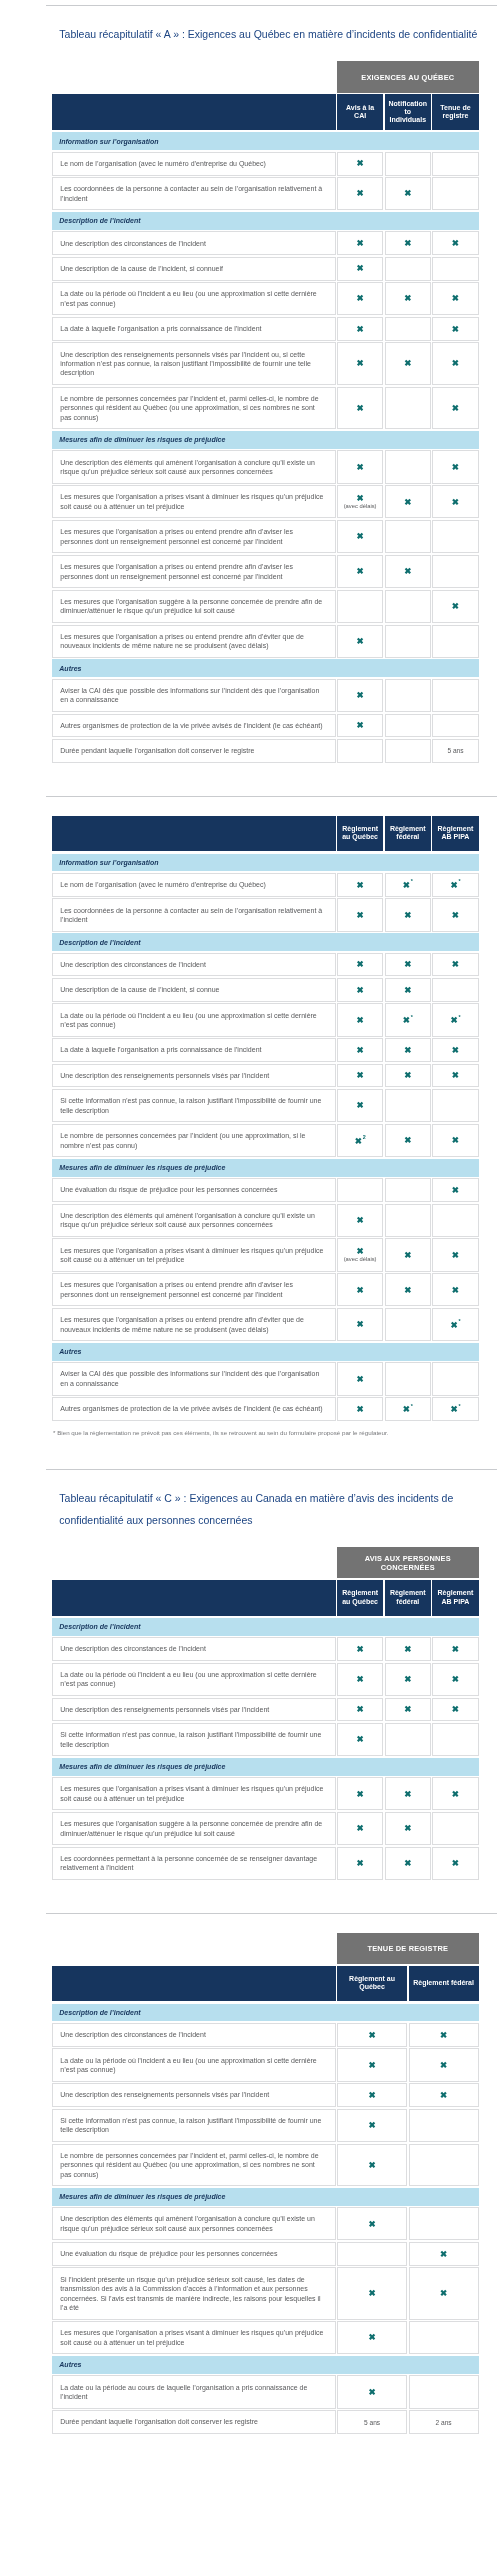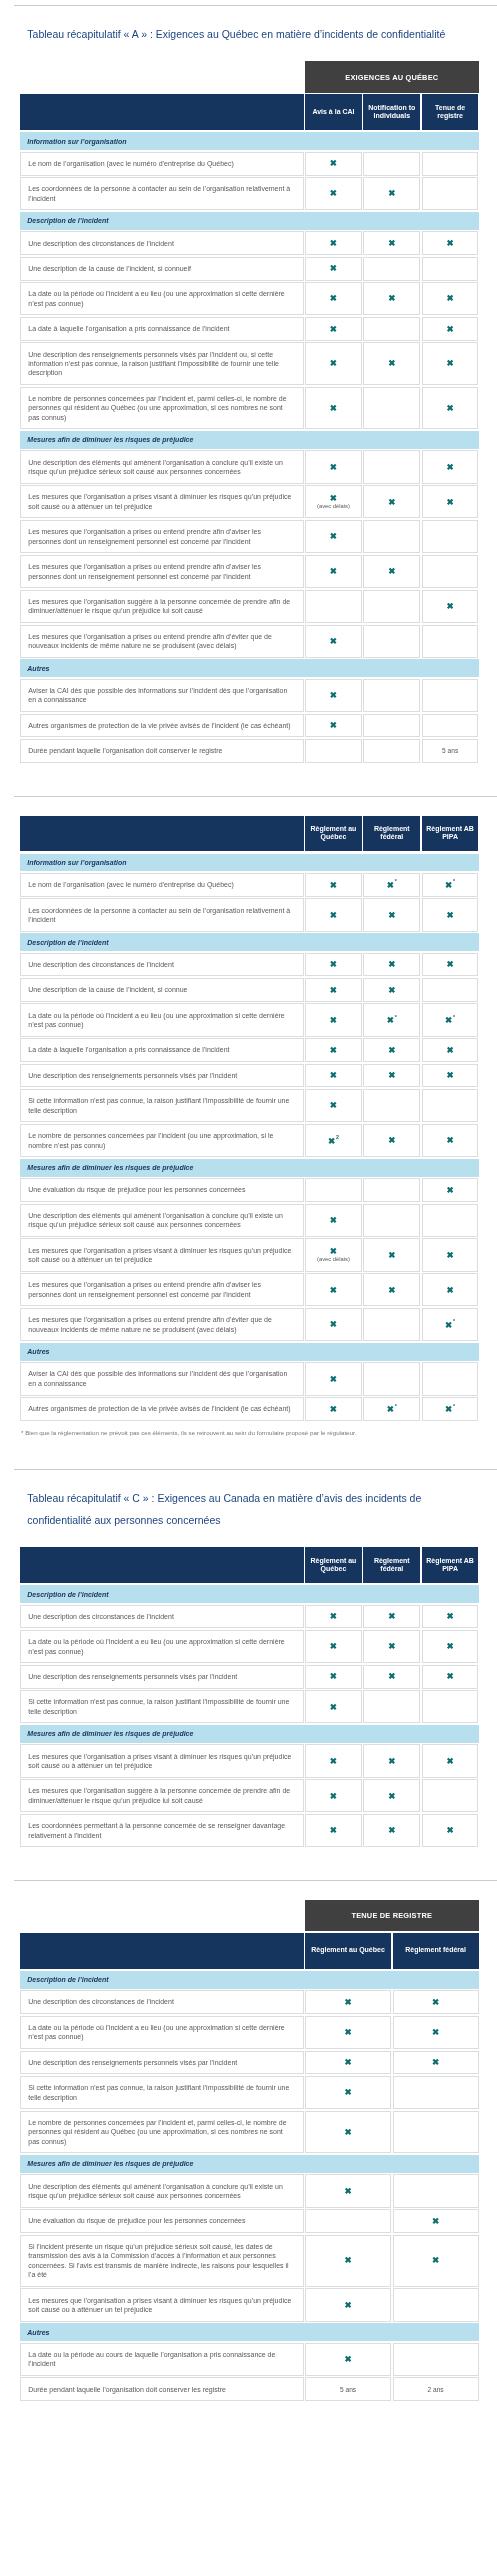--- a/index.html
+++ b/index.html
@@ -1,36 +1,36 @@
 <!DOCTYPE html>
 <html lang="fr" style="font-size:12.4px"><head>
 <meta charset="utf-8">
 <style>
   html,body { margin:0; padding:0; background:#ffffff; }
   body { width:498px; font-family:"Liberation Sans", sans-serif; -webkit-font-smoothing:antialiased; }
   .page { padding:4.7px 19.5px 31px 19.5px; }
 
-  .table-block { margin-bottom:33px; }
+  .table-block { margin-bottom:33px;margin-left:32px; }
   .divider { border-top:1.6px solid #c9cbce; margin:0 -19.5px 18.7px -5.4px; }
 
   .table-title {
     color:#1c4482; font-size:10.5px; font-weight:400;
     line-height:2.05; margin:0 0 15.6px 7.8px; max-width:436px;
   }
 
   
   .ghdr-row, .hdr-row, .row { display:grid; gap:1.6px; }
   .ghdr-row { grid-template-columns:284px 1fr; margin-bottom:1.6px; }
   .cols-3 .hdr-row, .cols-3 .row { grid-template-columns:284px 1fr 1fr 1fr; }
   .cols-2 .hdr-row, .cols-2 .row { grid-template-columns:284px 1fr 1fr; }
   .hdr-row { margin-bottom:2.3px; }
   .row { margin-bottom:1.6px; }
 
   .ghdr {
-    background:#404040; color:#ffffff; font-weight:bold; font-size:7.4px;
+    background:#737373; color:#ffffff; font-weight:bold; font-size:7.4px;
     letter-spacing:0.2px; display:flex; align-items:center; justify-content:center;
     text-align:center; min-height:28px; padding:1.6px 4.7px;
   }
   .hdr-spacer { background:#16355e; }
   .hcell {
     background:#16355e; color:#ffffff; font-weight:bold; font-size:7px;
     line-height:1.2; display:flex; align-items:center; justify-content:center;
     text-align:center; padding:3.9px 2.3px; min-height:28px;
   }
 
@@ -424,20 +424,24 @@
           <div class="cell check-cell">
             <span class="xmark">✖<sup>*</sup></span>
           </div>
         </div>
       </div>
     <div class="footnote visible">* Bien que la réglementation ne prévoit pas ces éléments, ils se retrouvent au sein du formulaire proposé par le régulateur.</div>
   </div>
     <div class="table-block cols-3">
     <div class="divider"></div>
     <div class="table-title">Tableau récapitulatif « C » : Exigences au Canada en matière d’avis des incidents de confidentialité aux personnes concernées</div>
+    <div class="ghdr-row">
+      <div></div>
+      <div class="ghdr">AVIS AUX PERSONNES CONCERNÉES</div>
+    </div>
     <div class="hdr-row">
       <div class="hdr-spacer"></div>
     <div class="hcell">Règlement au Québec</div>
         <div class="hcell">Règlement fédéral</div>
         <div class="hcell">Règlement AB PIPA</div>
       </div>
     <div>
         <div class="section-row">Description de l’incident</div>
         <div class="row">
           <div class="cell label-cell">Une description des circonstances de l’incident</div>

